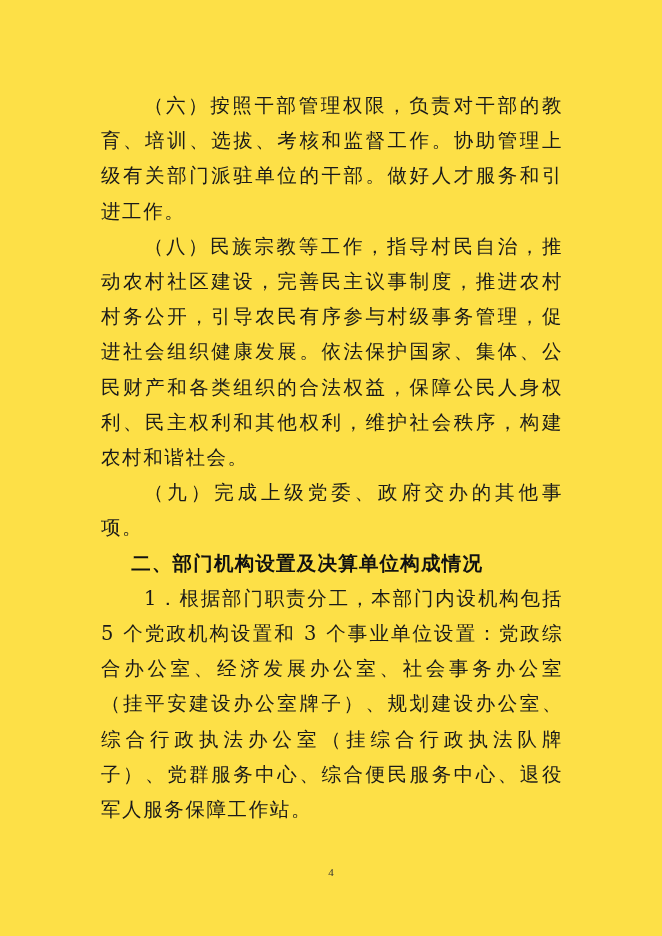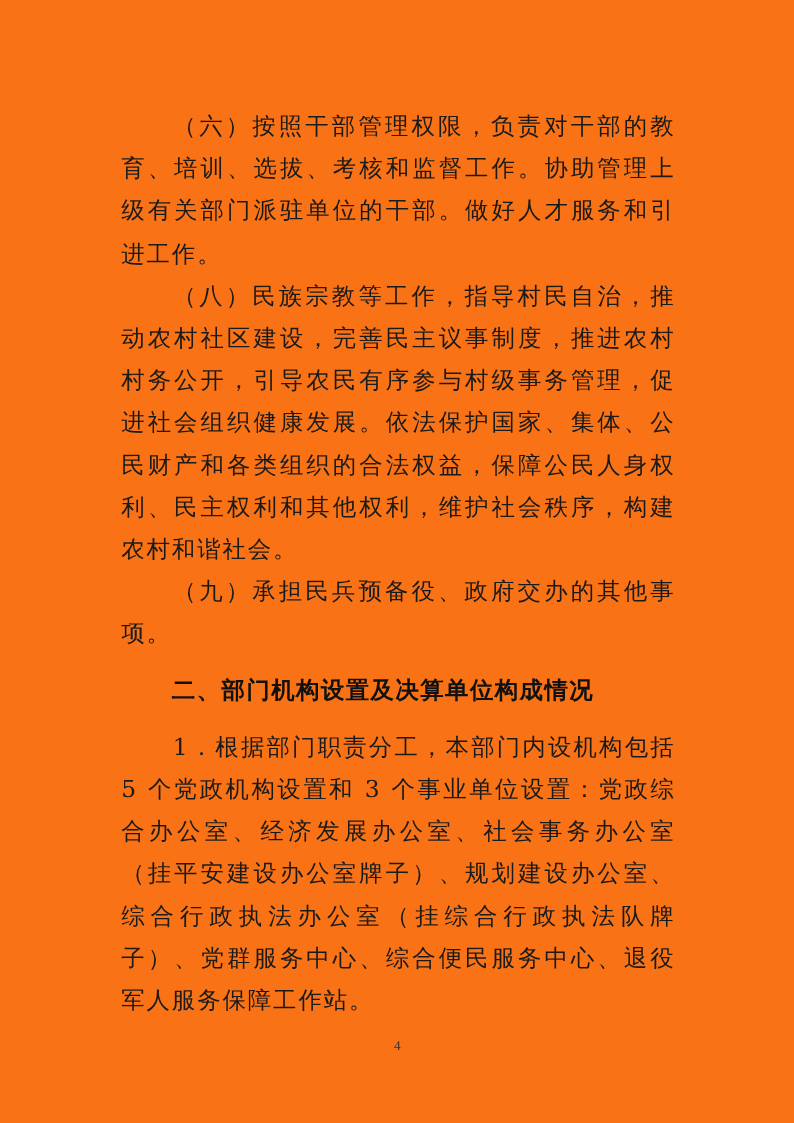--- a/index.html
+++ b/index.html
@@ -1,41 +1,41 @@
 <!DOCTYPE html>
 <html><head>
 <meta charset="utf-8">
 <style>
   html, body { margin: 0; padding: 0; background: #ffffff; }
   body { width: 662px; height: 936px; position: relative; overflow: hidden; }
   .page {
-    position: absolute; left: 0; top: 0; width: 662px; height: 936px; background: #f97316;
+    position: absolute; left: 0; top: 0; width: 662px; height: 936px; background: #fde047;
   }
   .content {
     position: absolute; left: 101px; top: 88px; width: 462px;
     font-family: "DejaVu Serif", "Liberation Serif", serif;
     font-size: 19.5px; line-height: 35.2px; color: #1a1a1a;
     text-align: justify; letter-spacing: 1.6px;
   }
   .para { margin: 0; text-indent: 2.2em; }
   .heading {
-    margin: 12px; text-indent: 1.55em;
+    margin: 0; text-indent: 1.55em;
     font-family: "DejaVu Sans", "Liberation Sans", sans-serif;
     font-weight: bold; letter-spacing: 1.2px; color: #111;
   }
   .page-number {
     position: absolute; left: 0; width: 662px; top: 866px; text-align: center;
     font-family: "Liberation Serif", serif; font-size: 11px; color: #333;
   }
 </style>
 </head>
 <body>
 
 <div class="page">
   <div class="content">
     <p class="para">（六）按照干部管理权限，负责对干部的教育、培训、选拔、考核和监督工作。协助管理上级有关部门派驻单位的干部。做好人才服务和引进工作。</p>
     <p class="para">（八）民族宗教等工作，指导村民自治，推动农村社区建设，完善民主议事制度，推进农村村务公开，引导农民有序参与村级事务管理，促进社会组织健康发展。依法保护国家、集体、公民财产和各类组织的合法权益，保障公民人身权利、民主权利和其他权利，维护社会秩序，构建农村和谐社会。</p>
-    <p class="para">（九）承担民兵预备役、政府交办的其他事项。</p>
+    <p class="para">（九）完成上级党委、政府交办的其他事项。</p>
     <p class="heading">二、部门机构设置及决算单位构成情况</p>
     <p class="para">1．根据部门职责分工，本部门内设机构包括 5 个党政机构设置和 3 个事业单位设置：党政综合办公室、经济发展办公室、社会事务办公室（挂平安建设办公室牌子）、规划建设办公室、综合行政执法办公室（挂综合行政执法队牌子）、党群服务中心、综合便民服务中心、退役军人服务保障工作站。</p>
   </div>
   <div class="page-number">4</div>
 </div>
 
 </body></html>

